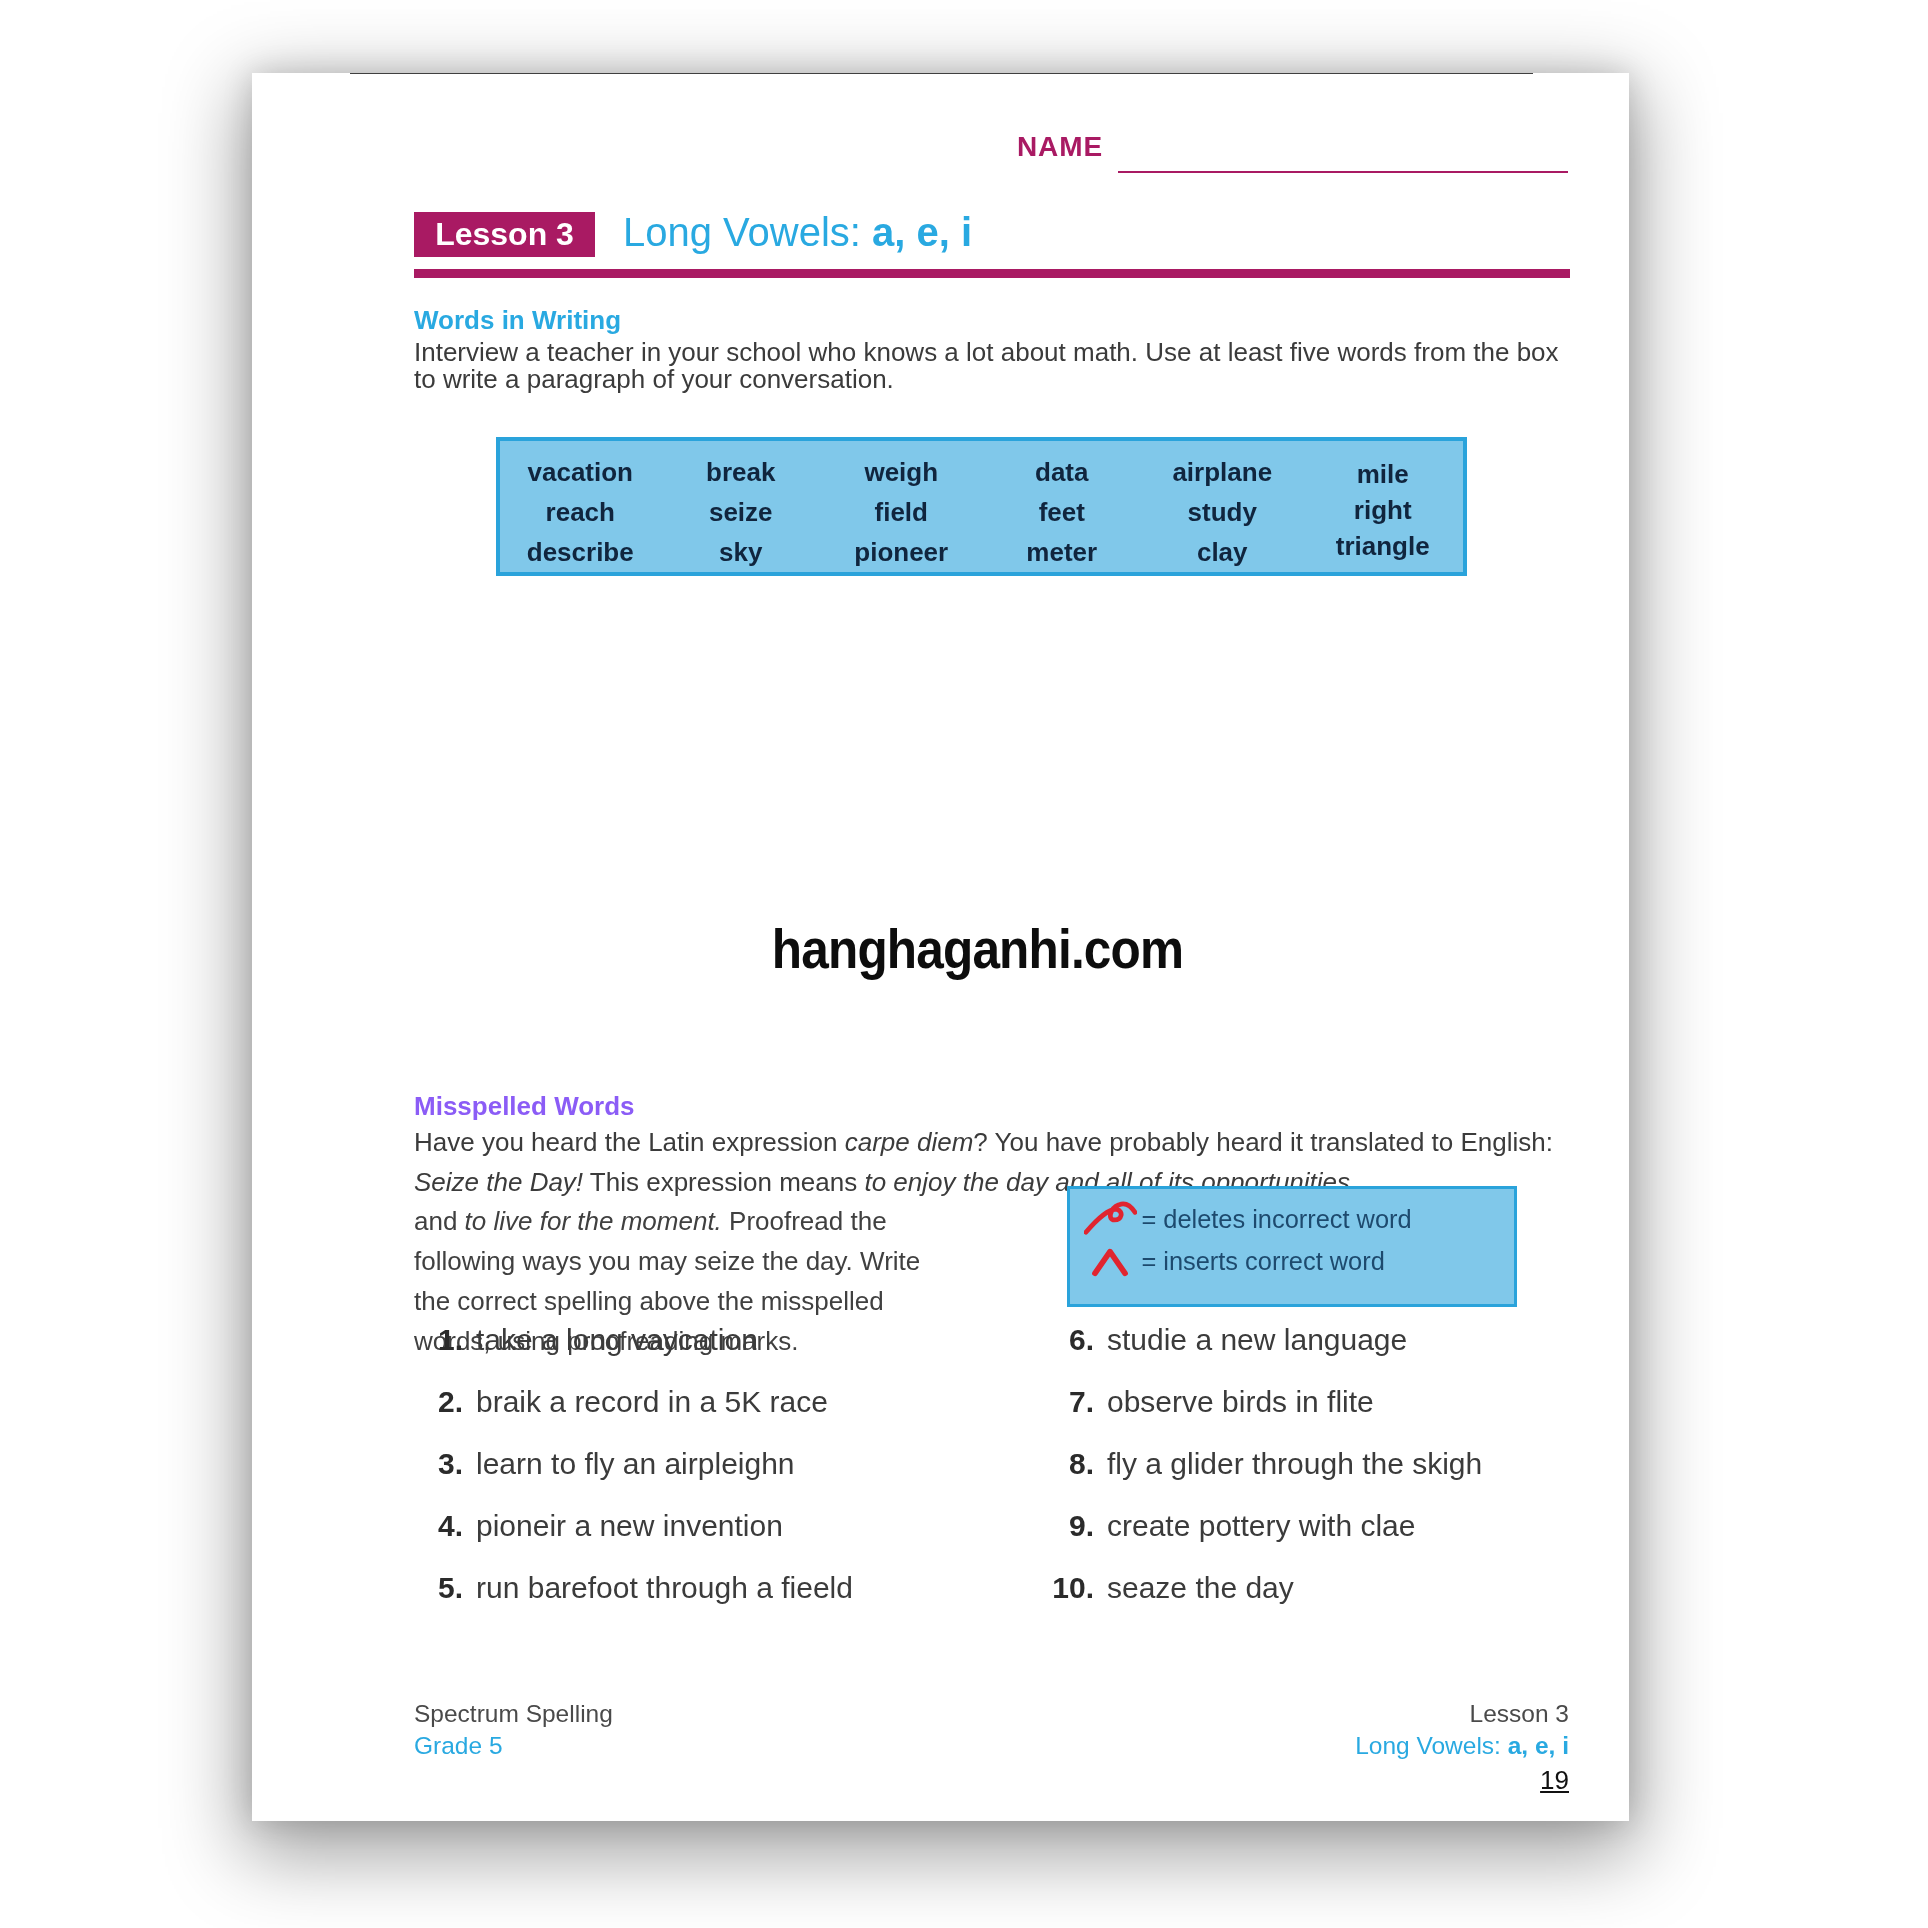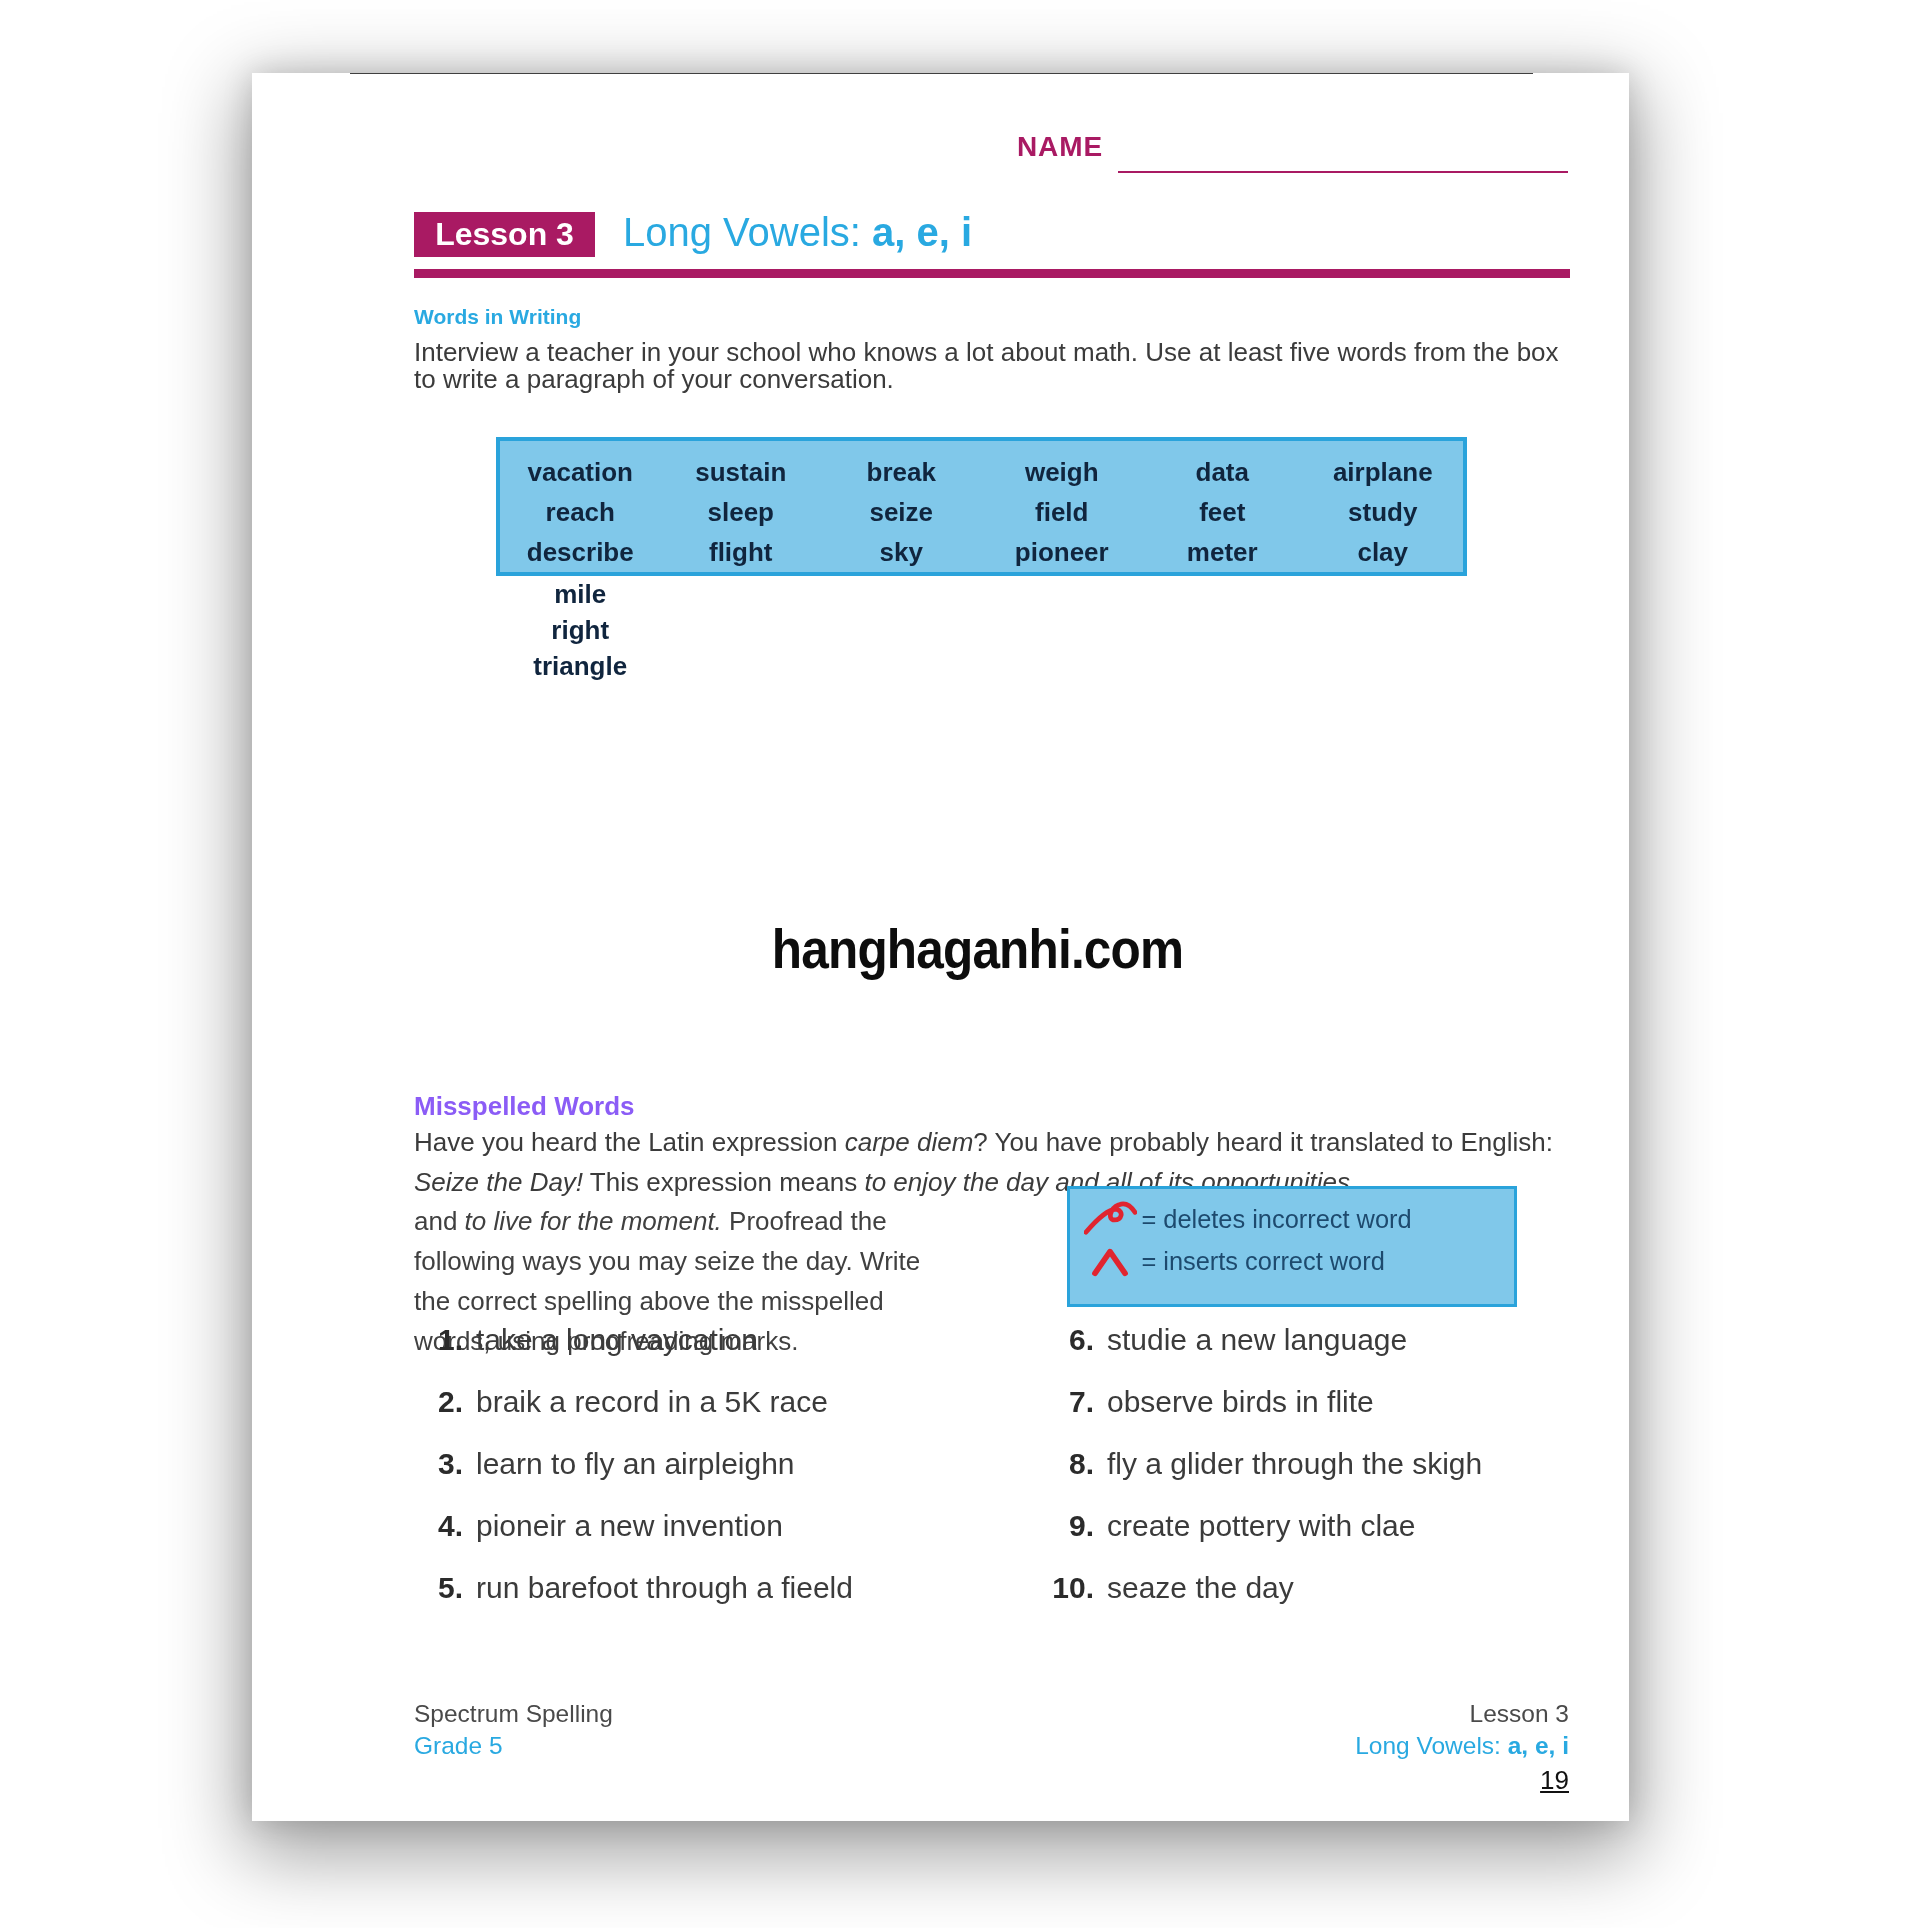--- a/index.html
+++ b/index.html
@@ -10,21 +10,21 @@
   .name-label{position:absolute;left:765px;top:58px;font-size:28px;font-weight:bold;
     color:#a91a63;letter-spacing:0.9px;}
   .name-line{position:absolute;left:866px;top:62px;width:450px;height:36px;
     border-bottom:2.8px solid #a91a63;}
   .lesson-badge{position:absolute;left:162px;top:139px;width:181px;height:45px;background:#a91a63;
     display:flex;align-items:center;justify-content:center;color:#ffffff;font-size:32px;font-weight:bold;}
   .lesson-title{position:absolute;left:371px;top:137px;font-size:40px;color:#29a9e1;font-weight:normal;white-space:nowrap;}
   .lesson-title b{font-weight:bold;}
   .header-rule{position:absolute;left:162px;top:196px;width:1156px;height:9.4px;background:#a91a63;}
   
-  .wiw-heading{position:absolute;left:162px;top:232px;font-size:21px;font-weight:bold;color:#29a9e1;}
+  .wiw-heading{position:absolute;left:162px;top:232px;font-size:26px;font-weight:bold;color:#29a9e1;}
   .wiw-para{position:absolute;left:162px;top:266px;width:1168px;font-size:26px;line-height:27px;color:#3b3b3b;}
   .word-box{position:absolute;left:244px;top:364px;width:971px;height:139px;background:#80c8ea;
     border:4.7px solid #2aa3db;box-sizing:border-box;display:grid;grid-template-columns:repeat(6,1fr);
     padding-top:11.3px;}
   .wb-col{text-align:center;font-size:26px;font-weight:bold;color:#10253e;line-height:40px;}
   .wb-col.tight{line-height:36px;padding-top:3.8px;}
   .wb-word{display:block;}
   
   .wline{position:absolute;left:98px;width:1183px;height:0;border-top:1.9px solid #3f3f3f;}
   .wline:nth-of-type(1){top:584px;} .wline:nth-of-type(2){top:645px;}
@@ -76,25 +76,20 @@
   <div class="header-rule"></div>
 
   <div class="wiw-heading">Words in Writing</div>
   <div class="wiw-para">Interview a teacher in your school who knows a lot about math. Use at least five words from the box to write a paragraph of your conversation.</div>
 
   <div class="word-box">
     <div class="wb-col">
       <span class="wb-word">vacation</span>
       <span class="wb-word">reach</span>
       <span class="wb-word">describe</span>
-    </div>
-    <div class="wb-col">
-      <span class="wb-word">sustain</span>
-      <span class="wb-word">sleep</span>
-      <span class="wb-word">flight</span>
     </div>
     <div class="wb-col">
       <span class="wb-word">break</span>
       <span class="wb-word">seize</span>
       <span class="wb-word">sky</span>
     </div>
     <div class="wb-col">
       <span class="wb-word">weigh</span>
       <span class="wb-word">field</span>
       <span class="wb-word">pioneer</span>

